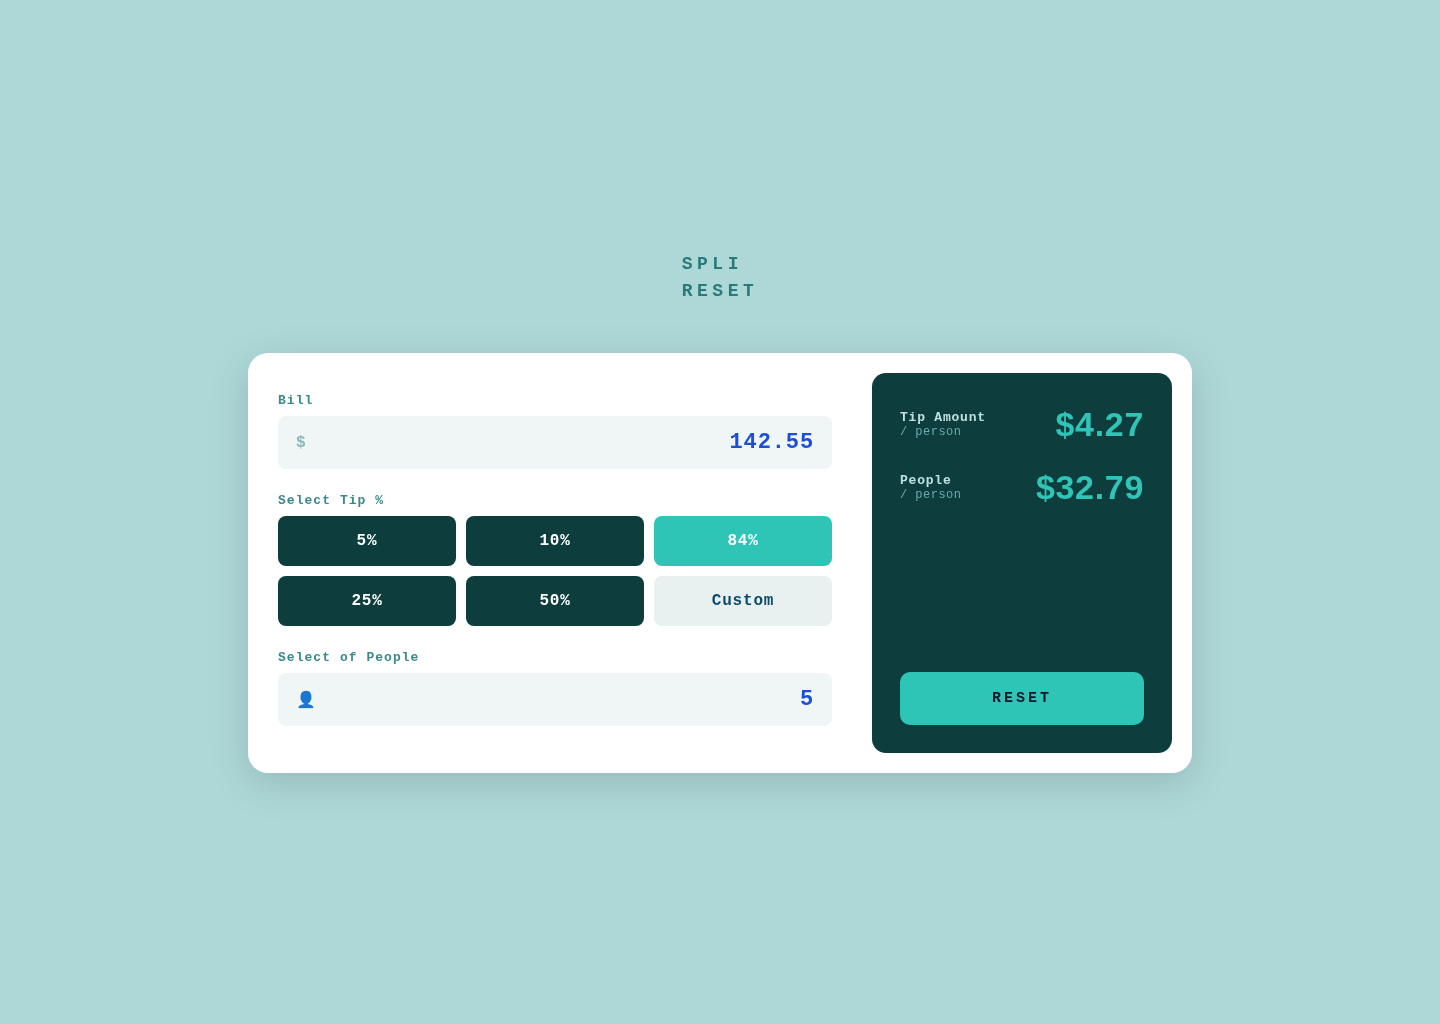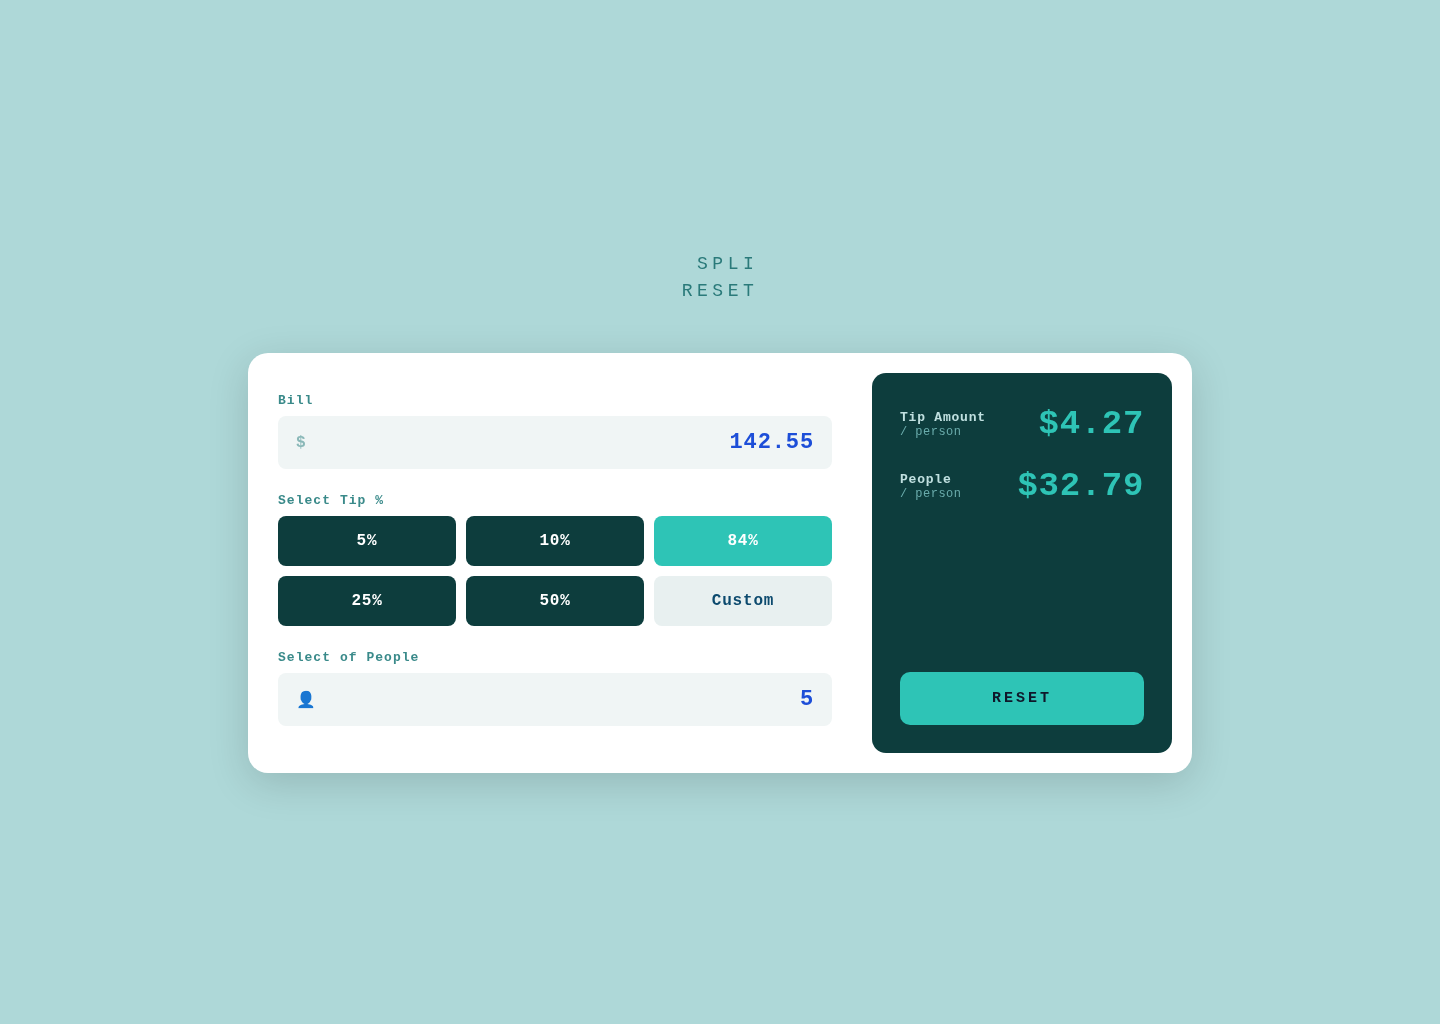--- a/index.html
+++ b/index.html
@@ -9,25 +9,25 @@
       height: 1024px;
       background-color: #aed8d8;
       display: flex;
       flex-direction: column;
       align-items: center;
       justify-content: center;
       font-family: 'Courier New', Courier, monospace;
     }
 
     .app-title {
-      text-align: right;
+      text-align: left;
       margin-bottom: 48px;
       letter-spacing: 0.25em;
       font-size: 18px;
-      font-weight: 400;
+      font-weight: 700;
       color: #2a7a7a;
       line-height: 1.5;
     }
 
     .card {
       background: #ffffff;
       border-radius: 20px;
       box-shadow: 0 10px 40px rgba(0,0,0,0.15);
       display: flex;
       flex-direction: row;
@@ -156,21 +156,21 @@
       letter-spacing: 0.06em;
     }
 
     .result-label .sub-label {
       font-size: 12px;
       color: #6aacac;
       letter-spacing: 0.04em;
     }
 
     .result-value {
-      font-family: Liberation Mono, monospace;
+      font-family: Liberation Sans, sans-serif;
       font-size: 34px;
       font-weight: 700;
       color: #2ec4b6;
       letter-spacing: 0.02em;
     }
 
     .reset-btn {
       background: #2ec4b6;
       color: #0f172a;
       border: none;

